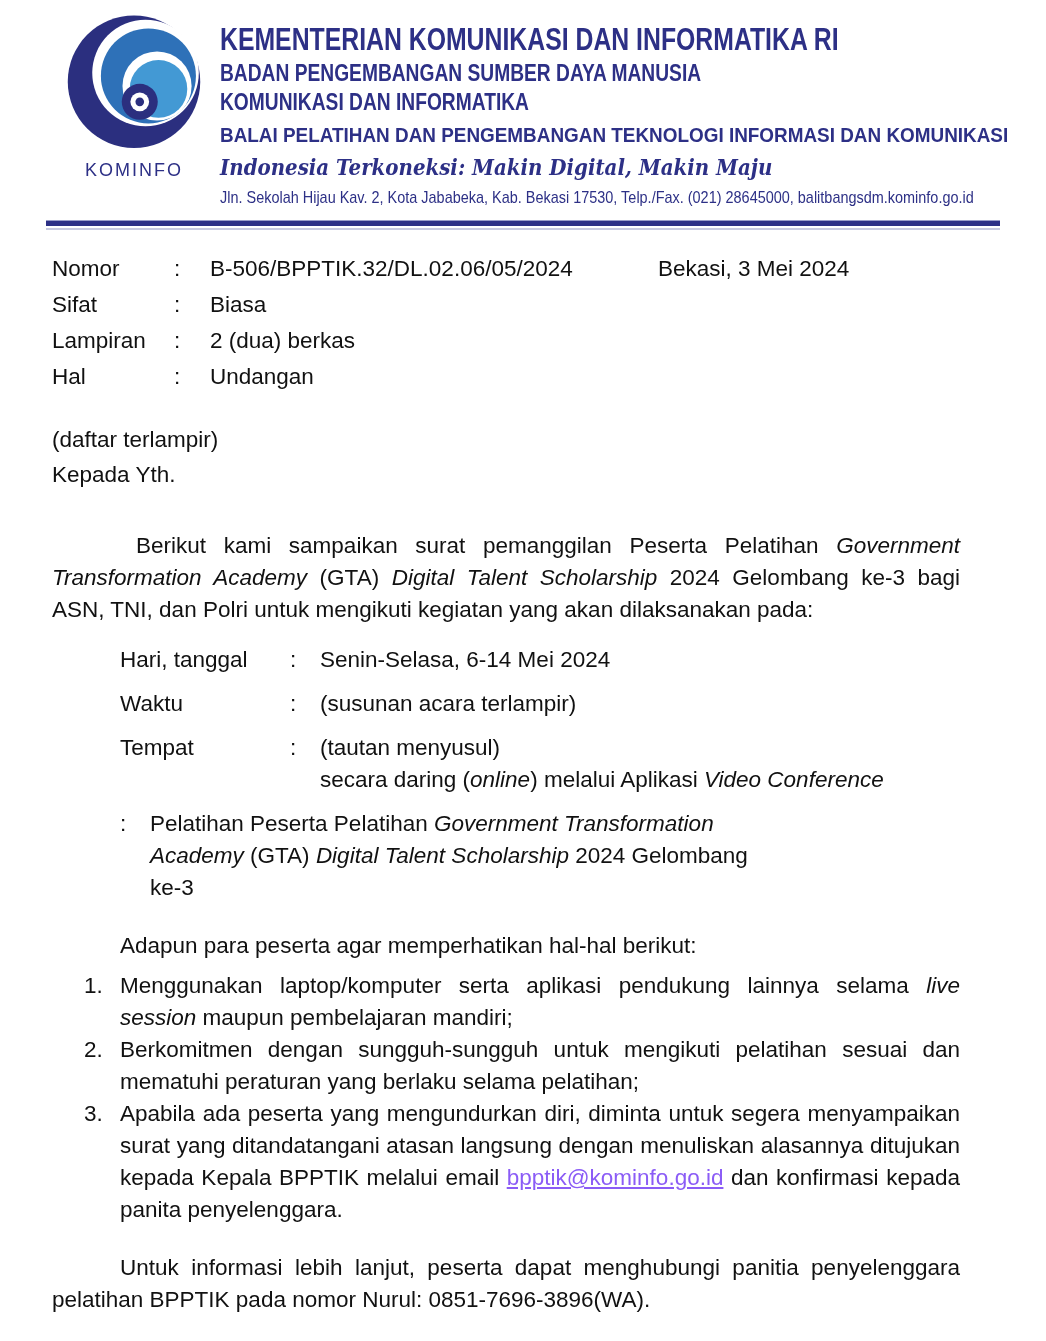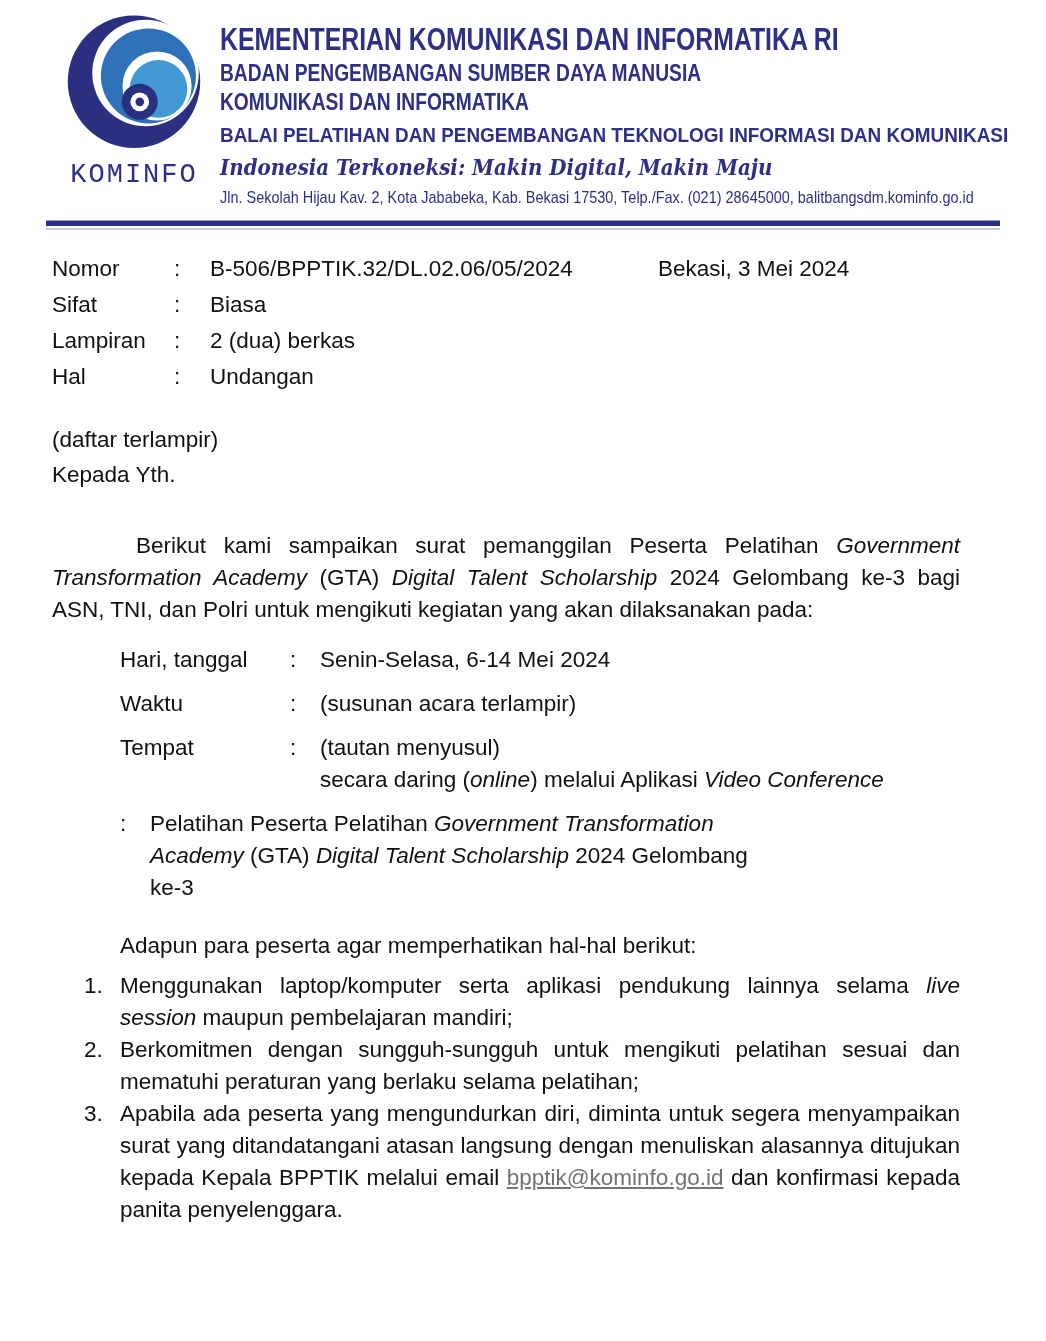--- a/index.html
+++ b/index.html
@@ -6,22 +6,22 @@
   html,body { background:#ffffff; }
   .page {
     width:1046px; height:1341px; position:relative; background:#ffffff;
     font-family:"Liberation Sans", sans-serif; color:#111111; overflow:hidden;
   }
   
   .letterhead { display:flex; align-items:flex-start; padding:14px 30px 0 58px; }
   .lh-logo { flex:none; width:152px; text-align:center; margin-right:10px; }
   .lh-logo svg { width:144px; height:144px; display:block; margin:0 auto; }
   .lh-wordmark {
-    color:#2d3086; font-size:27px; letter-spacing:2px; margin-top:2px;
-    font-family:Liberation Mono, monospace;
+    color:#2d3086; font-size:18px; letter-spacing:2px; margin-top:2px;
+    font-family:Liberation Sans, sans-serif;
   }
   .lh-text { padding-top:8px; color:#2d3086; white-space:nowrap; }
   .cond { display:inline-block; transform-origin:0 50%; white-space:nowrap; }
   .l1 { font-size:31px; font-weight:bold; line-height:36px; }
   .l1 .cond { transform:scaleX(0.80); }
   .l2 { font-size:24px; font-weight:bold; line-height:29px; }
   .l2 .cond { transform:scaleX(0.80); }
   .l4 { font-size:21px; font-weight:bold; line-height:27px; margin-top:5px; }
   .l4 .cond { transform:scaleX(0.90); }
   .tagline {
@@ -52,21 +52,21 @@
   .d-label { width:170px; flex:none; line-height:32px; }
   .d-colon { width:30px; flex:none; line-height:32px; }
   .d-value { line-height:32px; max-width:628px; }
   .list-intro { margin-top:26px; text-indent:68px; line-height:32px; }
   ol.items { list-style:none; counter-reset:n; padding-left:68px; margin-top:8px; }
   ol.items li {
     counter-increment:n; position:relative; text-align:justify; line-height:32px;
   }
   ol.items li::before { content:counter(n) "."; position:absolute; left:-36px; }
   .closing { margin-top:26px; line-height:32px; text-align:justify; text-indent:68px; }
-  .link { color:#737373; text-decoration:underline; cursor:pointer; }
+  .link { color:#8b5cf6; text-decoration:underline; cursor:pointer; }
 </style>
 </head>
 <body>
 
 <div class="page">
 
   <div class="letterhead">
     <div class="lh-logo">
       <svg viewBox="0 0 100 100" aria-hidden="true">
         <circle cx="50" cy="47" r="46" fill="#2b2f7f"></circle>
@@ -160,15 +160,16 @@
     </div>
 
     <div class="list-intro">Adapun para peserta agar memperhatikan hal-hal berikut:</div>
 
     <ol class="items">
       <li><span>Menggunakan laptop/komputer serta aplikasi pendukung lainnya selama </span><span style="font-style: italic;">live session</span><span> maupun pembelajaran mandiri;</span></li>
       <li><span>Berkomitmen dengan sungguh-sungguh untuk mengikuti pelatihan sesuai dan mematuhi peraturan yang berlaku selama pelatihan;</span></li>
       <li><span>Apabila ada peserta yang mengundurkan diri, diminta untuk segera menyampaikan surat yang ditandatangani atasan langsung dengan menuliskan alasannya ditujukan kepada Kepala BPPTIK melalui email </span><a class="link" href="#">bpptik@kominfo.go.id</a><span> dan konfirmasi kepada panita penyelenggara.</span></li>
     </ol>
 
+    <div class="closing"><span>Untuk informasi lebih lanjut, peserta dapat menghubungi panitia penyelenggara pelatihan BPPTIK pada nomor Nurul: 0851-7696-3896(WA).</span></div>
 
   </div>
 </div>
 
 </body></html>

